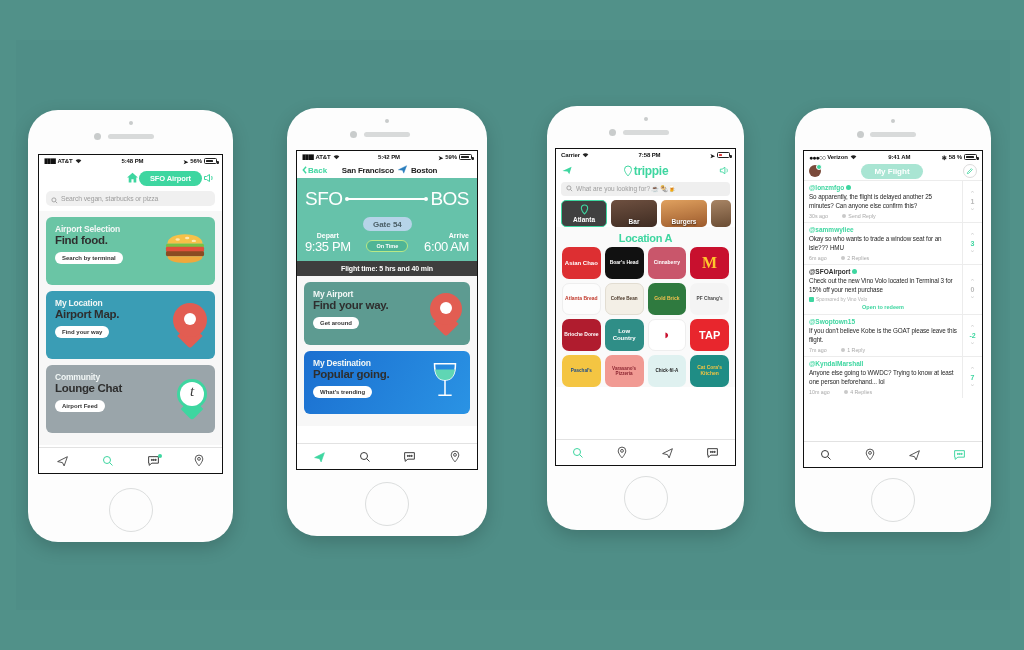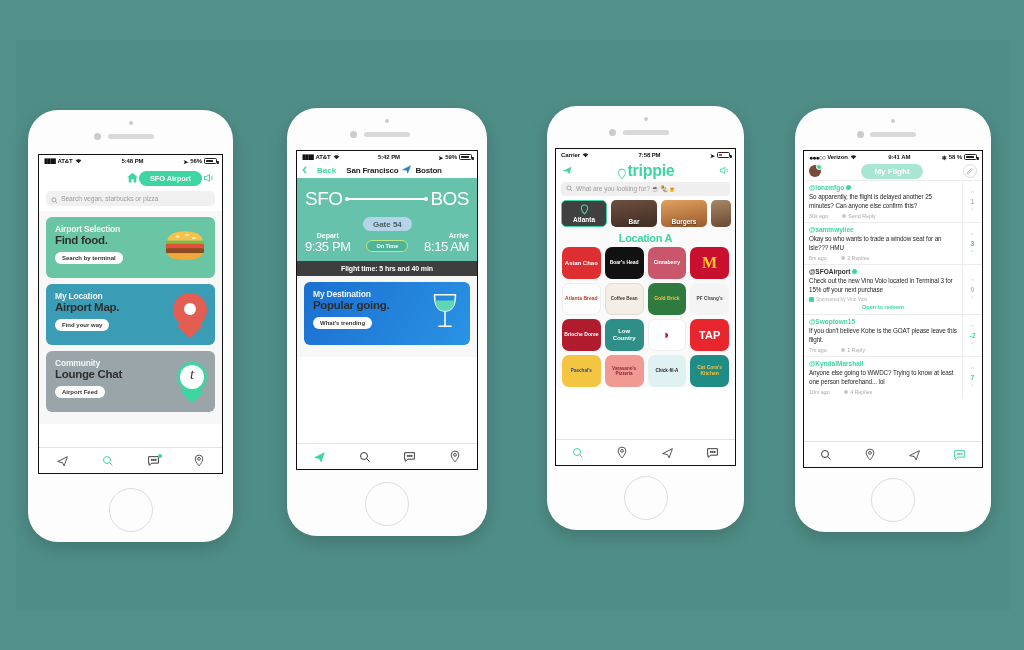--- a/index.html
+++ b/index.html
@@ -41,57 +41,57 @@
   .tabbar { position:absolute; bottom:0; left:0; right:0; height:26px; background:#fff; border-top:1px solid #e2e2e2; display:flex; align-items:center; justify-content:space-around; }
   .tabbar svg { display:block; }
 
   
   .p1-header { background:#fff; padding:4px 7px 0 7px; }
   .p1-toprow { display:flex; align-items:center; justify-content:flex-end; height:17px; }
   .pill-green { background:#3ed6a0; color:#fff; font-size:7.5px; font-weight:bold; padding:3px 11px; border-radius:9px; letter-spacing:-0.1px; }
   .searchbar { margin:4px 0 5px 0; background:#f0f0f0; border-radius:5px; height:15px; display:flex; align-items:center; gap:3px; padding:0 5px; }
   .searchbar span.txt { font-size:6.8px; color:#9d9d9d; letter-spacing:-0.1px;}
   .cards { background:#f7f7f7; padding:6px 7px; }
-  .card { border-radius:6px; padding:7px 9px; margin-bottom:6px; position:relative; height:61px; overflow:hidden; }
+  .card { border-radius:6px; padding:7px 9px; margin-bottom:6px; position:relative; height:68px; overflow:hidden; }
   .card .k { font-size:8.5px; color:#f2f7f6; font-weight:bold; letter-spacing:-0.2px; }
   .card .t { font-size:11.5px; color:#2e2e2e; font-weight:bold; margin-top:0px; letter-spacing:-0.3px; }
   .card .btn { display:inline-block; margin-top:6px; background:#fff; color:#333; font-size:6px; font-weight:bold; padding:3px 7px; border-radius:8px; }
   .card .art { position:absolute; right:8px; top:50%; transform:translateY(-50%); }
   .c-green { background:#6ac5a5; }
   .c-blue { background:#3a9db5; }
   .c-gray { background:#9aa5aa; }
 
   
   .pin { width:34px; height:44px; position:relative; }
   .pin .head { position:absolute; top:0; left:0; width:34px; height:34px; border-radius:50%; }
   .pin .tail { position:absolute; bottom:2px; left:50%; transform:translateX(-50%) rotate(45deg); width:18px; height:18px; border-radius:0 0 3px 0; }
   .pin .hole { position:absolute; top:10px; left:11px; width:12px; height:12px; border-radius:50%; background:#fff; }
 
   
   .p2-nav { display:flex; align-items:center; background:#fff; height:16px; padding:0 5px; gap:4px; }
-  .p2-back { color:#3ed6a0; font-size:8px; font-weight:bold; display:flex; align-items:center; gap:10px;}
+  .p2-back { color:#3ed6a0; font-size:8px; font-weight:bold; display:flex; align-items:center; gap:1px;}
   .p2-route { flex:1; text-align:center; font-size:8px; font-weight:bold; color:#1d1d1d; letter-spacing:-0.2px; display:flex; align-items:center; justify-content:center; gap:3px; }
   .flightcard { background:#66c2aa; padding:6px 8px 7px 8px; position:relative; }
   .fc-pill { background:#7f8f93; color:#fff; font-size:7.5px; font-weight:bold; padding:2.5px 10px; border-radius:9px; display:inline-block; }
   .fc-row { display:flex; align-items:center; margin:4px 0 2px 0; }
   .fc-code { font-size:19px; color:#fff; letter-spacing:-0.5px; }
   .fc-line { flex:1; height:1.5px; background:#fff; margin:0 4px; position:relative; }
   .fc-line::before, .fc-line::after { content:''; position:absolute; top:-1.5px; width:4.5px; height:4.5px; border-radius:50%; background:#fff; }
   .fc-line::before { left:-2px; } .fc-line::after { right:-2px; }
   .fc-times { display:flex; align-items:flex-end; justify-content:space-between; }
   .fc-lbl { font-size:7px; color:#fff; font-weight:bold; }
   .fc-time { font-size:13px; color:#fff; letter-spacing:-0.4px; }
   .gate-pill { background:#b6d4e8; color:#4a5f66; font-size:8px; font-weight:bold; padding:2.5px 10px; border-radius:9px; }
   .ontime { background:#4fb596; color:#fff; font-size:5.5px; font-weight:bold; padding:2px 9px; border-radius:8px; border:1px solid #b8e986; display:inline-block; }
   .flighttime { background:#3e3e3e; color:#fff; text-align:center; font-size:7px; font-weight:bold; padding:4px 0; letter-spacing:-0.1px; }
 
   
   .p3-header { background:#fff; padding:3px 5px 0 5px; }
   .p3-toprow { display:flex; align-items:center; justify-content:space-between; height:16px; }
-  .p3-logo { font-size:16px; color:#3ed6a0; font-weight:bold; letter-spacing:-0.3px; display:flex; align-items:flex-end; }
+  .p3-logo { font-size:12px; color:#3ed6a0; font-weight:bold; letter-spacing:-0.3px; display:flex; align-items:center; }
   .p3-search { margin:3px 0 4px 0; background:#efefef; border-radius:4px; height:14px; display:flex; align-items:center; gap:3px; padding:0 5px; font-size:6.5px; color:#9d9d9d; }
   .chips { display:flex; gap:4px; padding:0 0 0 5px; overflow:hidden; }
   .chip { width:46px; height:27px; border-radius:5px; position:relative; overflow:hidden; flex-shrink:0; display:flex; align-items:flex-end; justify-content:center; }
   .chip span { font-size:6.5px; color:#fff; font-weight:bold; z-index:2; margin-bottom:2px; text-shadow:0 1px 2px rgba(0,0,0,.7); }
   .chip.sel { border:1.5px solid #3ed6a0; background:#404040; align-items:center; flex-direction:column; justify-content:center; }
   .concourse { text-align:center; font-size:11px; color:#3ed6a0; font-weight:bold; padding:5px 0 3px 0; letter-spacing:-0.3px; background:#fafafa;}
   .grid { display:grid; grid-template-columns:repeat(4,1fr); gap:4px; padding:0 6px; background:#fafafa; }
   .tile { height:32px; border-radius:7px; display:flex; align-items:center; justify-content:center; text-align:center; font-size:6px; font-weight:bold; line-height:1.15; padding:2px; overflow:hidden; }
 
   
@@ -301,27 +301,39 @@
         <div style="text-align:center">
           <div class="fc-lbl">Depart</div>
           <div class="fc-time">9:35 PM</div>
         </div>
         <div style="text-align:center; padding-bottom:2px;">
           <span class="gate-pill">Gate 54</span>
           <div style="margin-top:4px;"><span class="ontime">On Time</span></div>
         </div>
         <div style="text-align:right">
           <div class="fc-lbl">Arrive</div>
-          <div class="fc-time">8:15 AM</div>
+          <div class="fc-time">6:00 AM</div>
         </div>
       </div>
     </div>
     <div class="flighttime">Flight time: 5 hrs and 40 min</div>
 
     <div class="cards" style="padding:6px 7px;">
+      <div class="card" style="background:#5d9b91;height:63px;">
+        <div class="k">My Airport</div>
+        <div class="t">Find your way.</div>
+        <div class="btn">Get around</div>
+        <div class="art">
+          <div class="pin" style="width:32px;height:42px;">
+              <div class="tail" style="background:#e25d52"></div>
+              <div class="head" style="background:#e25d52;width:32px;height:32px;"></div>
+              <div class="hole" style="top:9px;left:10px;"></div>
+            </div>
+        </div>
+      </div>
       <div class="card" style="background:linear-gradient(120deg,#1b6fd0,#2a93e4);height:63px;">
         <div class="k">My Destination</div>
         <div class="t">Popular going.</div>
         <div class="btn">What's trending</div>
         <div class="art">
           <svg width="34" height="40" viewBox="0 0 34 42">
             <path d="M6 3h22c0 12-4 17-11 17S6 15 6 3z" fill="none" stroke="#fff" stroke-width="1.6"></path>
             <path d="M6.6 9h20.8c-1 8-4.6 11-10.4 11S7.6 17 6.6 9z" fill="#5fd6b4"></path>
             <path d="M17 20v16M10 36h14" stroke="#fff" stroke-width="1.6" fill="none"></path>
           </svg>

